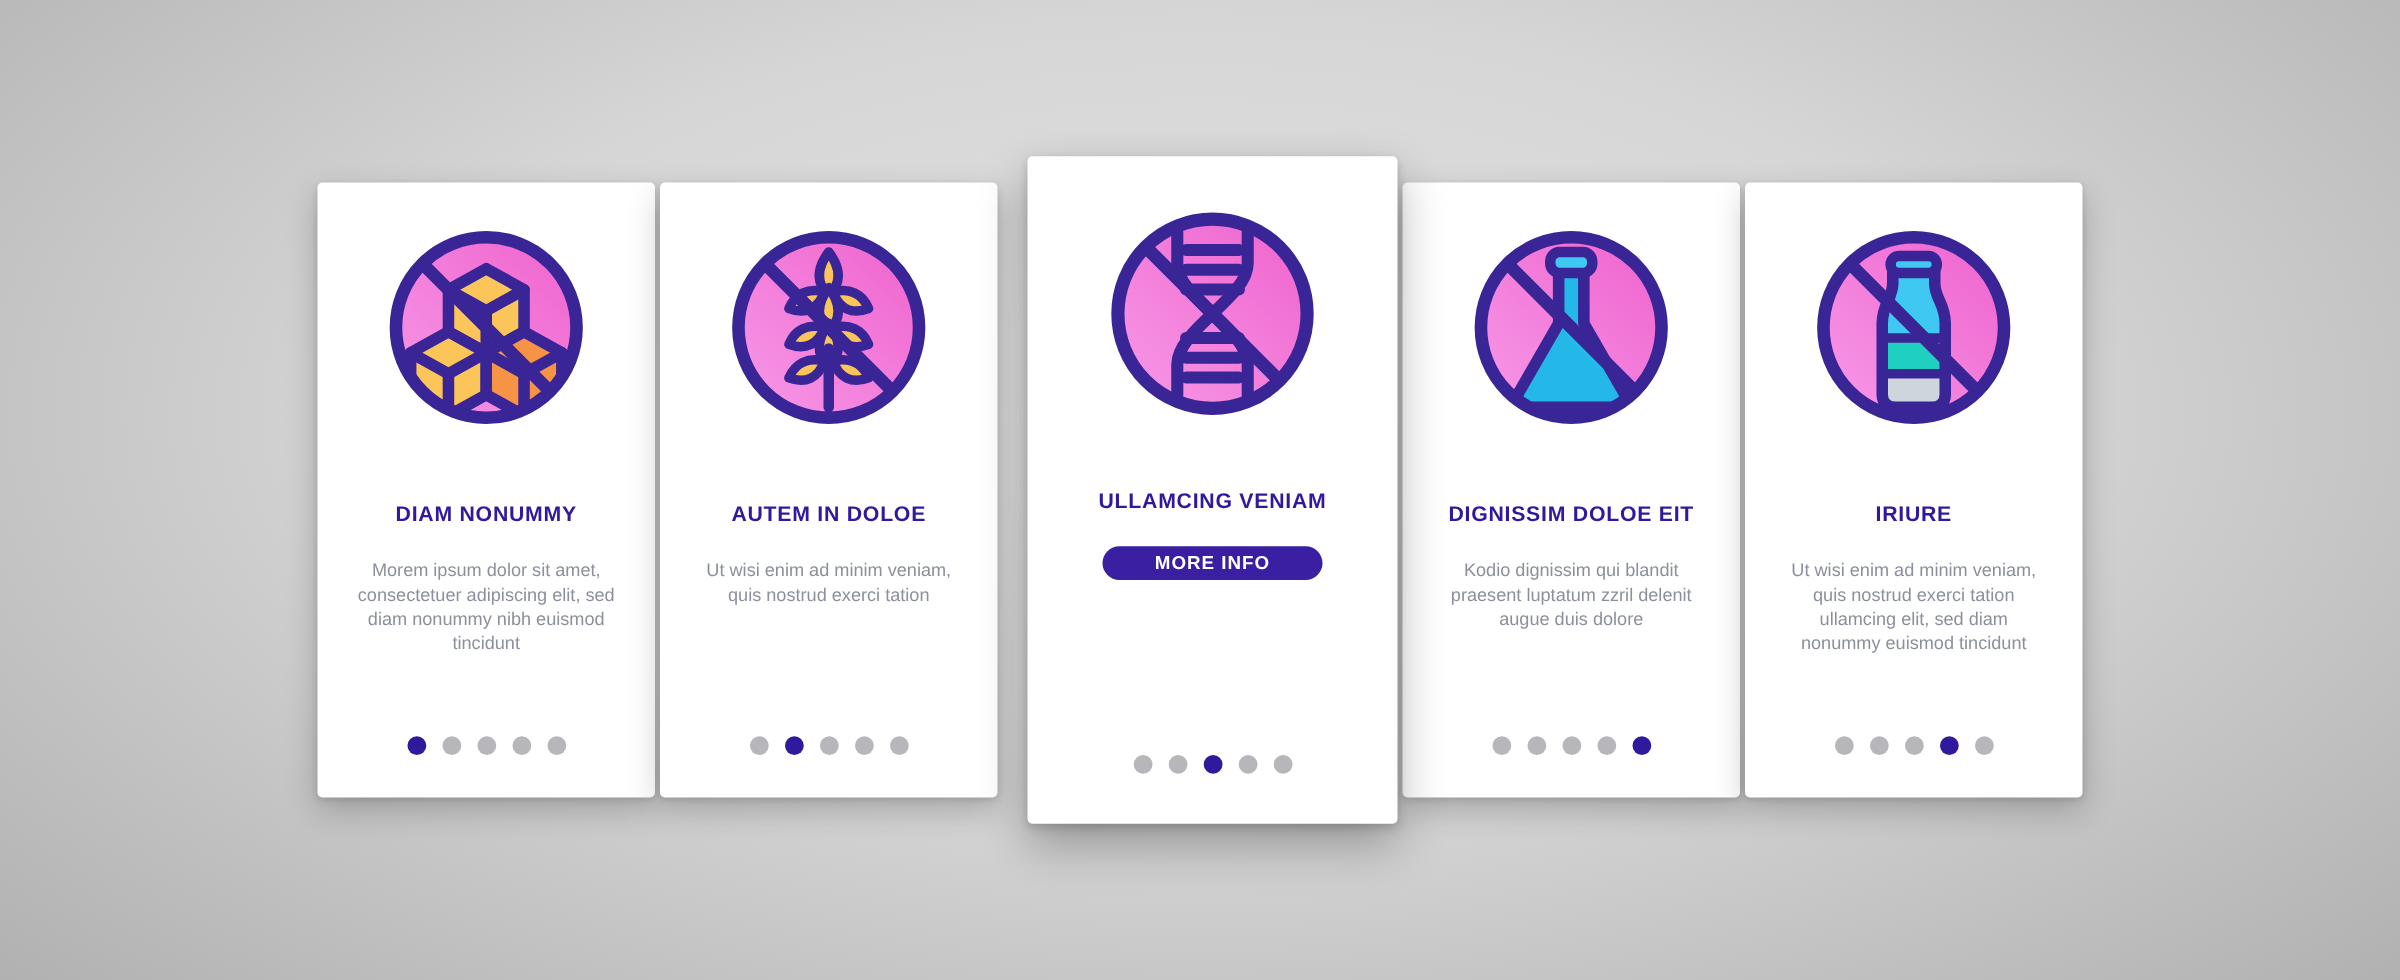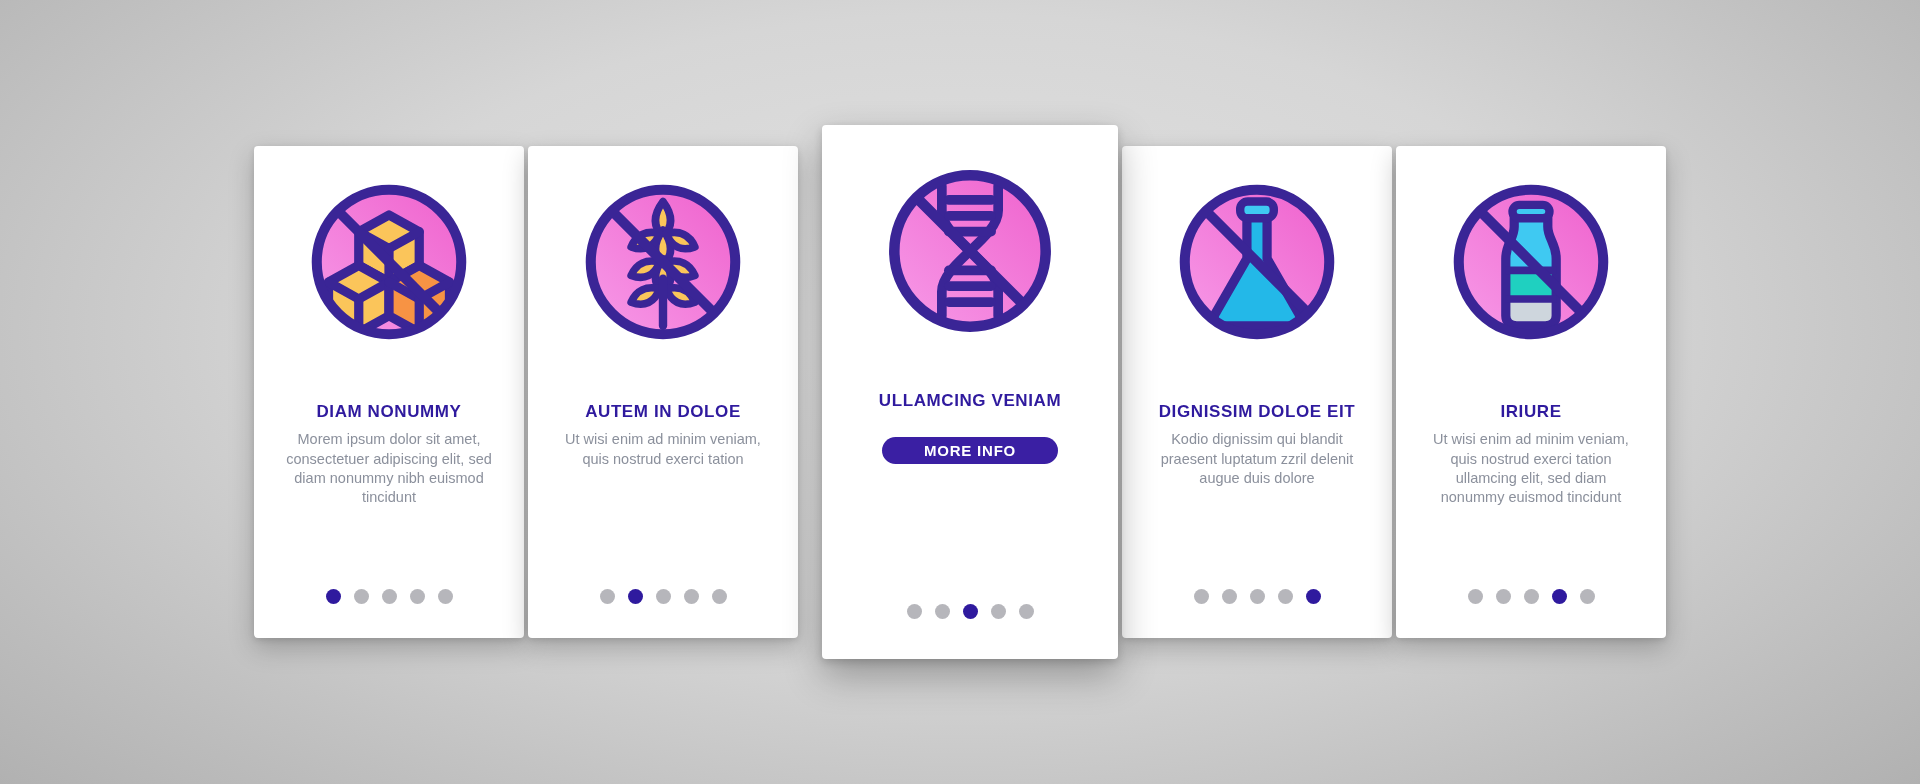--- a/index.html
+++ b/index.html
@@ -79,21 +79,21 @@
   .card.featured .card-title {
     margin-top: 52px;
     font-size: 17px;
   }
 
   .card-body {
     color: #8b909c;
     font-size: 14.5px;
     line-height: 1.33;
     text-align: center;
-    margin-top: 8px;
+    margin-top: 26px;
     max-width: 215px;
   }
   .card.featured .card-body {
     margin-top: 24px;
     max-width: 210px;
   }
 
   
   .more-btn {
     margin-top: 26px;

